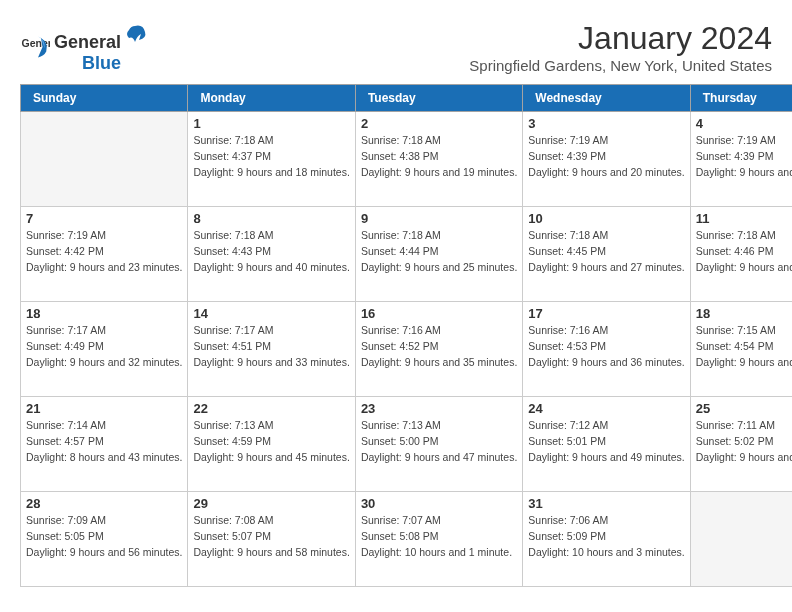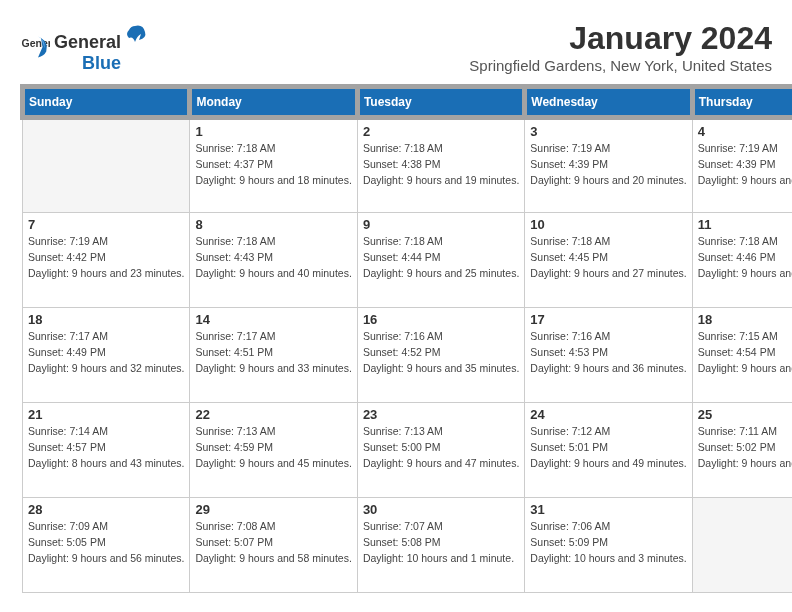--- a/index.html
+++ b/index.html
@@ -34,39 +34,39 @@
     }
     .logo-icon {
       width: 30px;
       height: 30px;
     }
     .title-section {
       text-align: right;
     }
     .month-title {
       font-size: 32px;
-      font-weight: bold;
+      font-weight: normal;
       color: #333;
     }
     .location-title {
       font-size: 15px;
       color: #555;
     }
     .calendar-table {
       width: 100%;
       border-collapse: collapse;
       font-size: 11px;
     }
     .calendar-table th {
       background-color: #1a6eb5;
       color: #fff;
-      padding: 6px 4px;
+      padding: 6px 12px;
       text-align: left;
       font-size: 12px;
-      border: 5px solid #a3a3a3;
+      border: 1px solid #a3a3a3;
     }
     .calendar-table td {
       border: 1px solid #ccc;
       vertical-align: top;
       padding: 4px 5px;
       height: 95px;
       width: calc(100% / 7);
       background: #fff;
     }
     .calendar-table td.empty {

